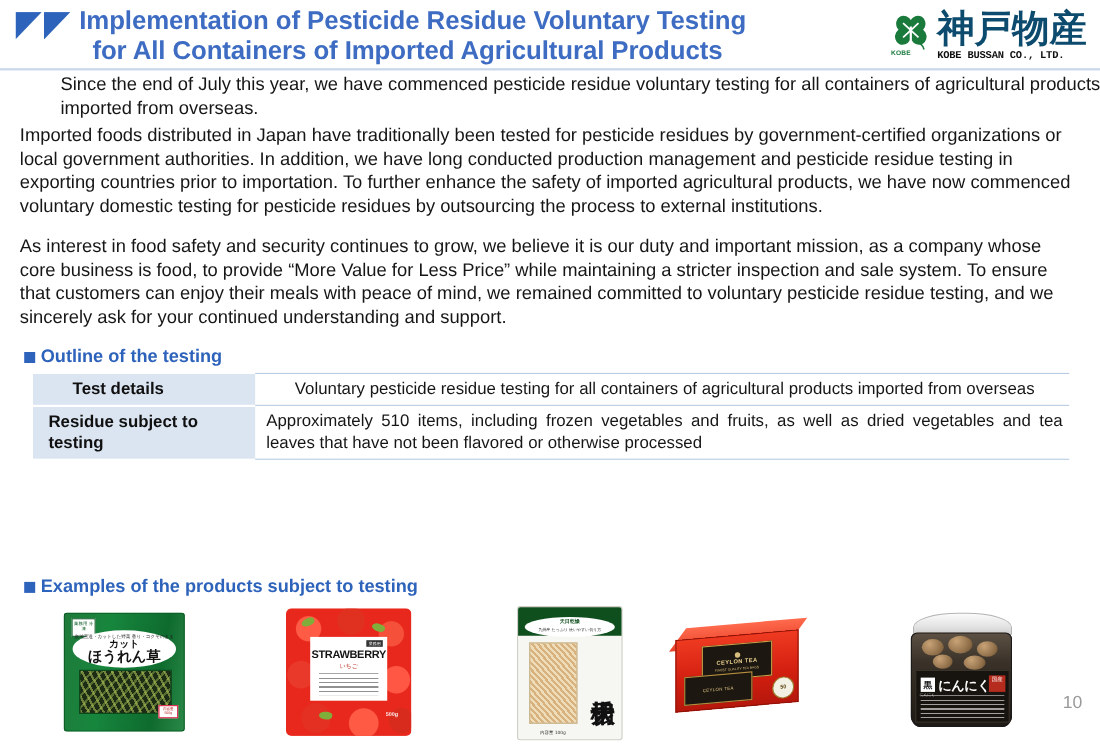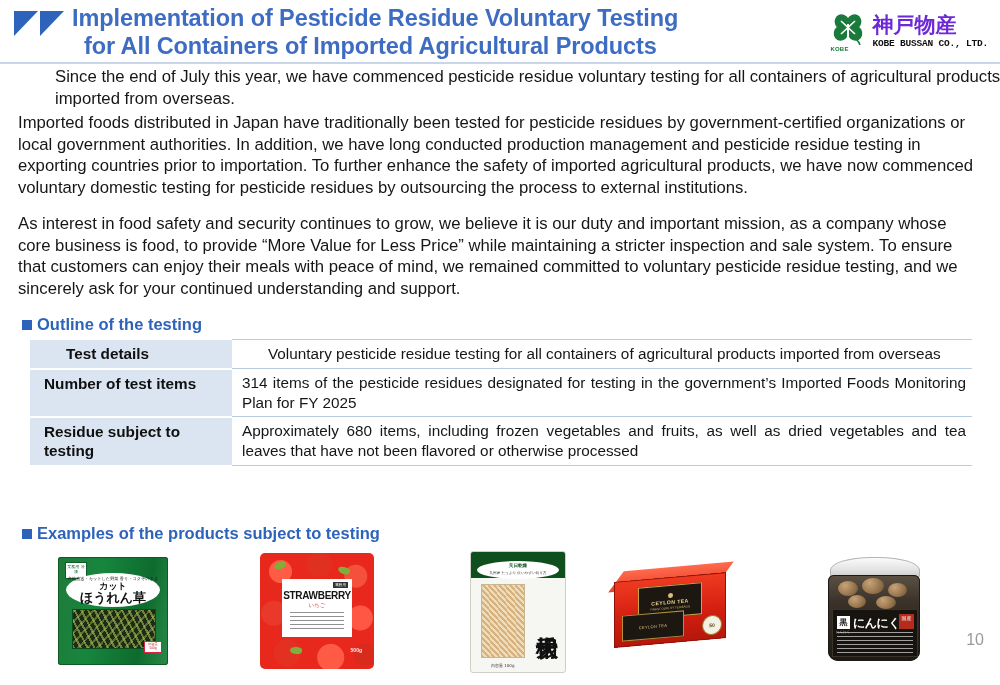--- a/index.html
+++ b/index.html
@@ -78,23 +78,23 @@
     color: #1a7a3c;
     letter-spacing: 0.2px;
   }
   .logo-text {
     display: flex;
     flex-direction: column;
     align-items: flex-start;
     line-height: 1;
   }
   .logo-jp {
-    font-size: 21px;
+    font-size: 34px;
     font-weight: bold;
-    color: #6d28d9;
+    color: #0c4a6e;
     letter-spacing: 0px;
     font-family: "DejaVu Sans", sans-serif;
   }
   .logo-en {
     margin-top: 3px;
     font-size: 9.5px;
     font-weight: bold;
     color: #111111;
     letter-spacing: -0.2px;
     font-family: Liberation Mono, monospace;
@@ -496,26 +496,22 @@
   <span>Outline of the testing</span>
 </div>
 
 <table class="tbl">
   <tbody>
     <tr>
       <td class="lbl">Test details</td>
       <td class="val">Voluntary pesticide residue testing for all containers of agricultural products imported from overseas</td>
     </tr>
     <tr>
-      <td class="lbl">Number of test items</td>
-      <td class="val">314 items of the pesticide residues designated for testing in the government’s Imported Foods Monitoring Plan for FY 2025</td>
-    </tr>
-    <tr>
       <td class="lbl">Residue subject to testing</td>
-      <td class="val">Approximately 680 items, including frozen vegetables and fruits, as well as dried vegetables and tea leaves that have not been flavored or otherwise processed</td>
+      <td class="val">Approximately 510 items, including frozen vegetables and fruits, as well as dried vegetables and tea leaves that have not been flavored or otherwise processed</td>
     </tr>
   </tbody>
 </table>
 
 <div class="section-head" id="head-examples">
   <span class="sq"></span>
   <span>Examples of the products subject to testing</span>
 </div>
 
 <div class="products">

